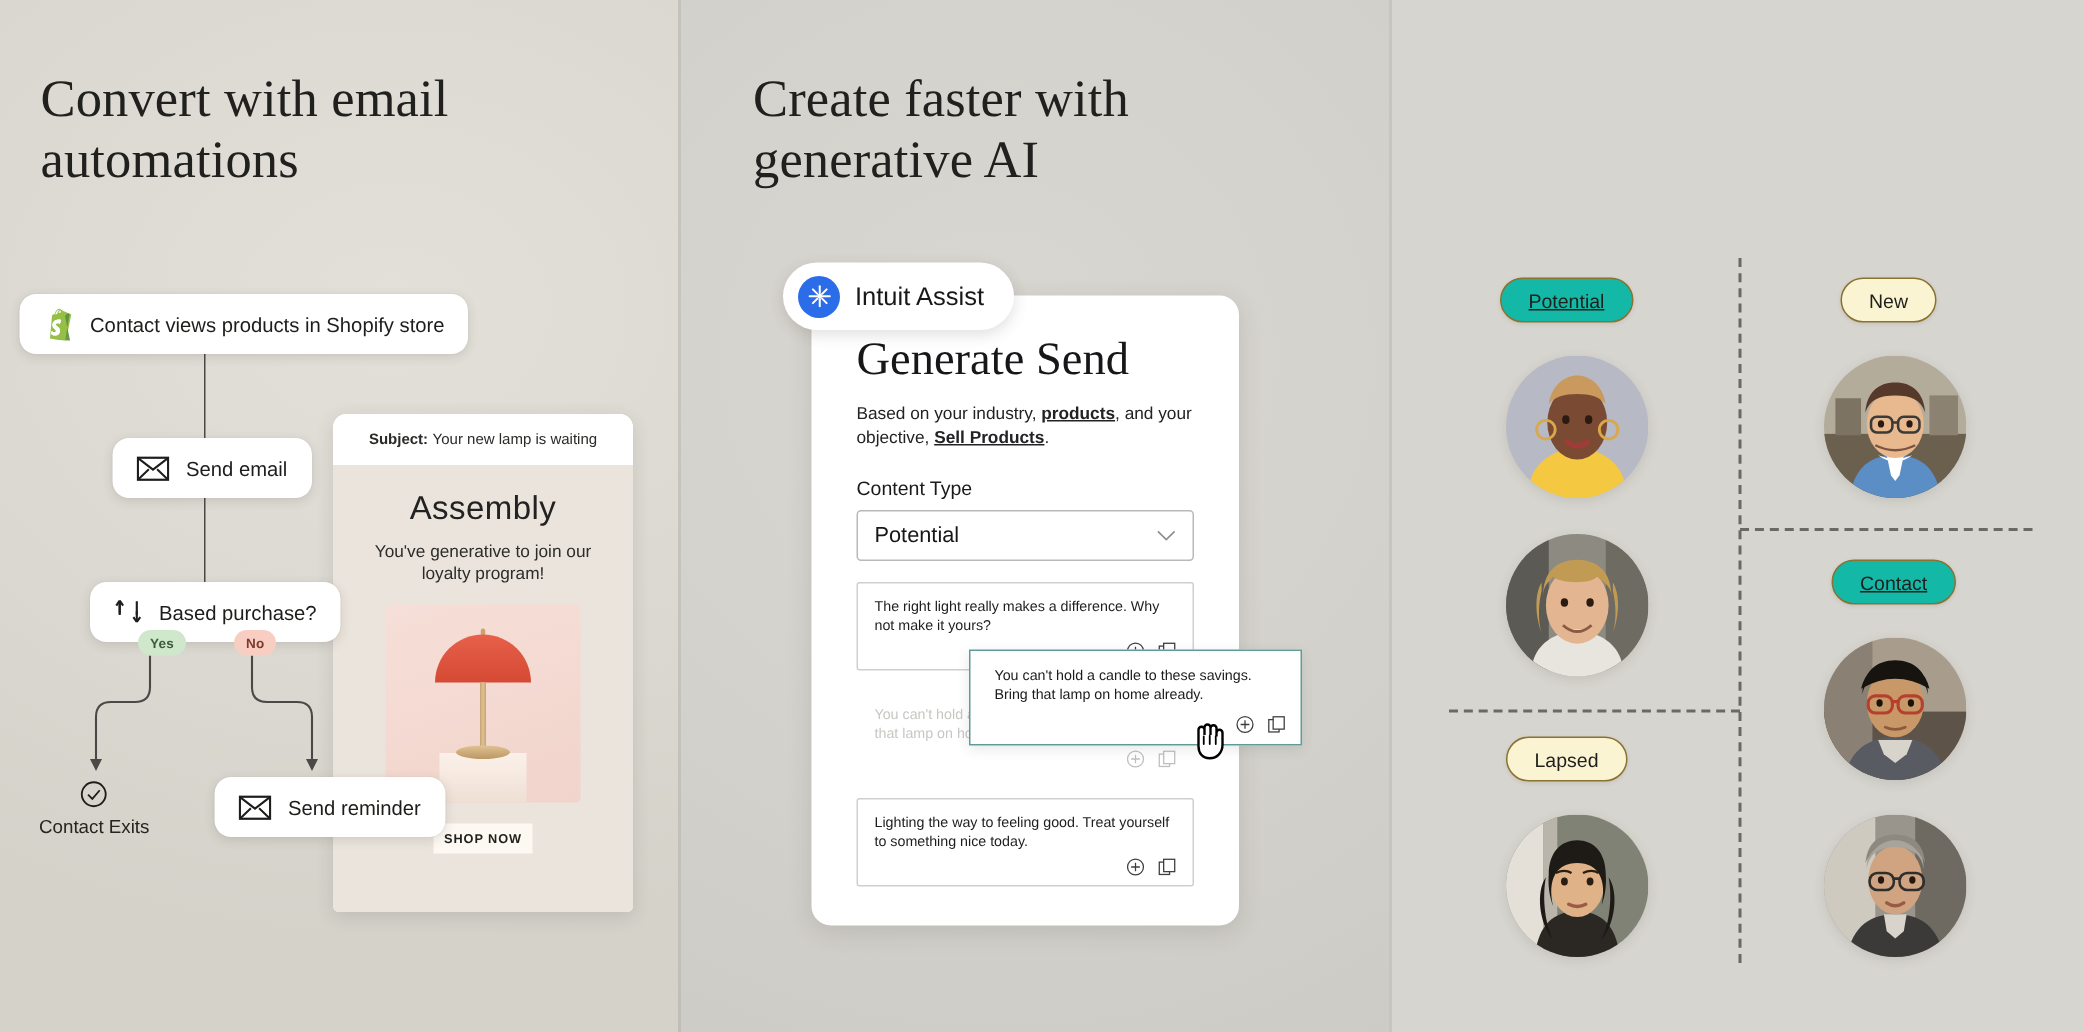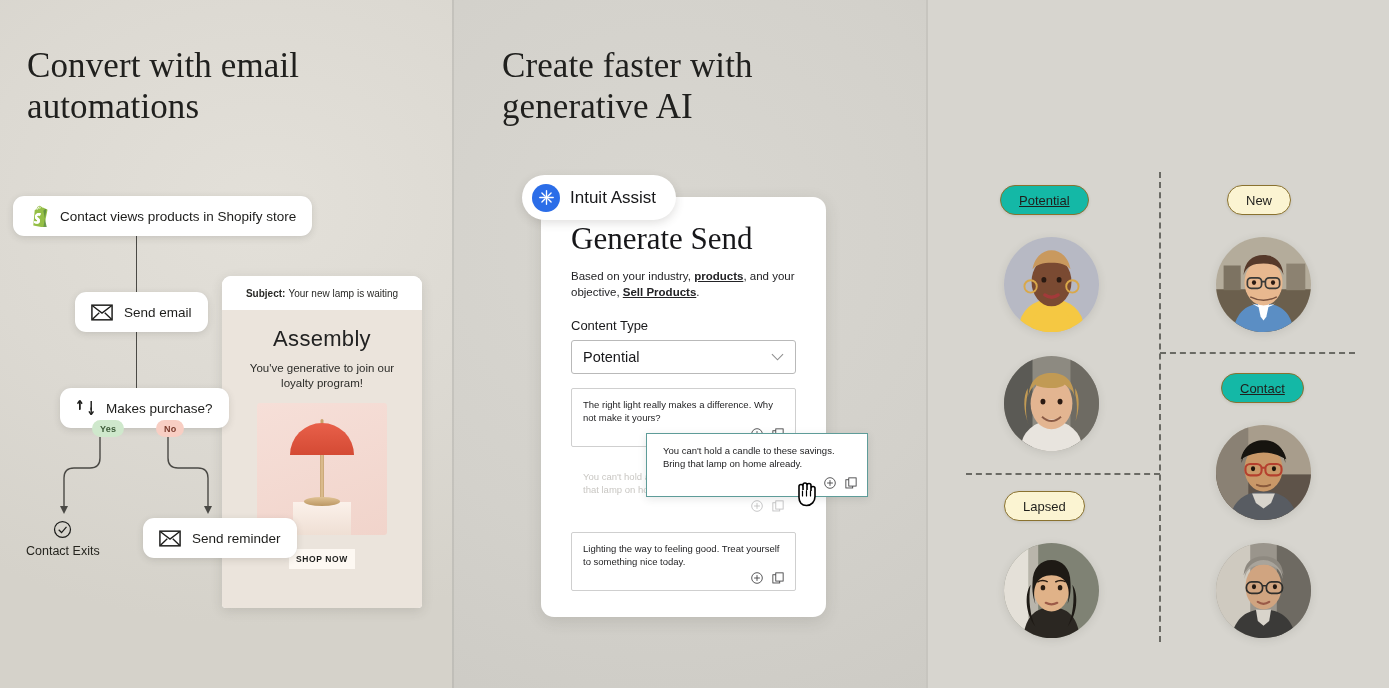--- a/index.html
+++ b/index.html
@@ -316,21 +316,21 @@
       </div>
 
       <div class="node node-cond">
         <svg class="cond-icon" viewBox="0 0 20 20">
           <path d="M4 2v9.5M16 2v9.5" stroke="#1d1d1b" stroke-width="1.5" fill="none"></path>
           <path d="M4 1.5 1.6 5M4 1.5 6.4 5" stroke="#1d1d1b" stroke-width="1.5" fill="none"></path>
           <path d="M16 16.5 13.6 13M16 16.5 18.4 13" stroke="#1d1d1b" stroke-width="1.5" fill="none"></path>
           <path d="M16 16.5V9" stroke="#1d1d1b" stroke-width="1.5" fill="none"></path>
           <path d="M4 2.5v8" stroke="#1d1d1b" stroke-width="1.5" fill="none"></path>
         </svg>
-        <span>Makes purchase?</span>
+        <span>Based purchase?</span>
       </div>
 
       <div class="branch-pill pill-yes">Yes</div>
       <div class="branch-pill pill-no">No</div>
 
       <svg class="branch-svg" viewBox="0 0 300 110">
         <path d="M100 7 V28 Q100 38 90 38 H74 Q64 38 64 48 V76" fill="none" stroke="#4a4945" stroke-width="1.4"></path>
         <path d="M64 84 L60 76 L68 76 Z" fill="#4a4945"></path>
         <path d="M168 7 V28 Q168 38 178 38 H198 Q208 38 208 48 V76" fill="none" stroke="#4a4945" stroke-width="1.4"></path>
         <path d="M208 84 L204 76 L212 76 Z" fill="#4a4945"></path>

